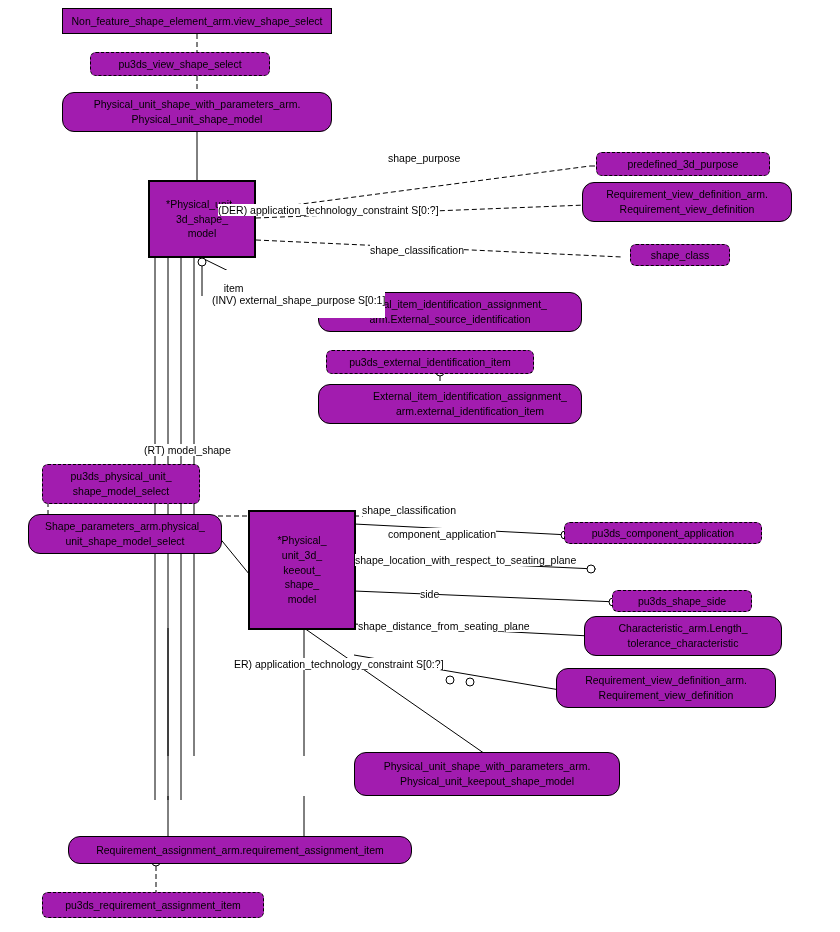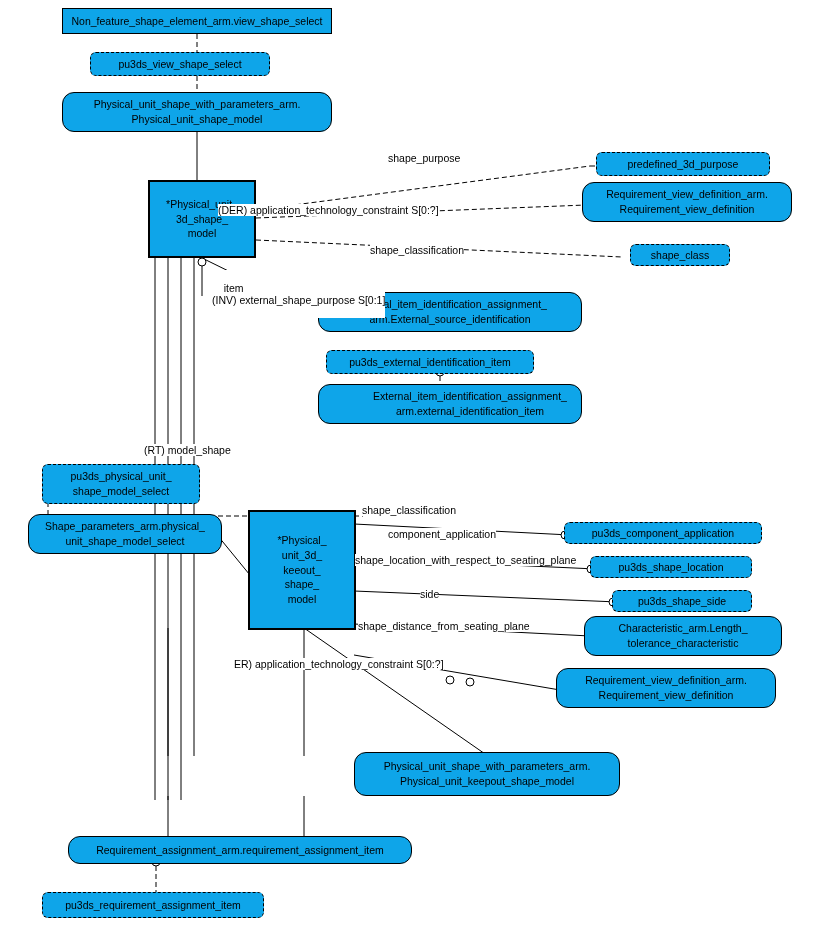--- a/index.html
+++ b/index.html
@@ -14,21 +14,21 @@
     }
     .diagram-container {
       position: relative;
       width: 840px;
       height: 932px;
       background: #fff;
     }
     .node {
       position: absolute;
       border: 1px solid #000;
-      background: #0ea5e9;
+      background: #a21caf;
       text-align: center;
       padding: 4px 6px;
       font-size: 10.5px;
       line-height: 1.4;
     }
     .node.rounded {
       border-radius: 12px;
       text-align: center;
     }
     .node.dashed {
@@ -190,23 +190,20 @@
 unit_3d_
 keeout_
 shape_
 model</span>
   </div>
 
   <div class="node dashed" style="left:564px;top:522px;width:198px;height:22px;display:flex;align-items:center;justify-content:center;">
     <span>pu3ds_component_application</span>
   </div>
 
-  <div class="node dashed" style="left:590px;top:556px;width:162px;height:22px;display:flex;align-items:center;justify-content:center;">
-    <span>pu3ds_shape_location</span>
-  </div>
 
   <div class="node dashed" style="left:612px;top:590px;width:140px;height:22px;display:flex;align-items:center;justify-content:center;">
     <span>pu3ds_shape_side</span>
   </div>
 
   <div class="node rounded" style="left:584px;top:616px;width:198px;height:40px;display:flex;align-items:center;justify-content:center;">
     <span style="white-space:pre;">Characteristic_arm.Length_
 tolerance_characteristic</span>
   </div>
 

